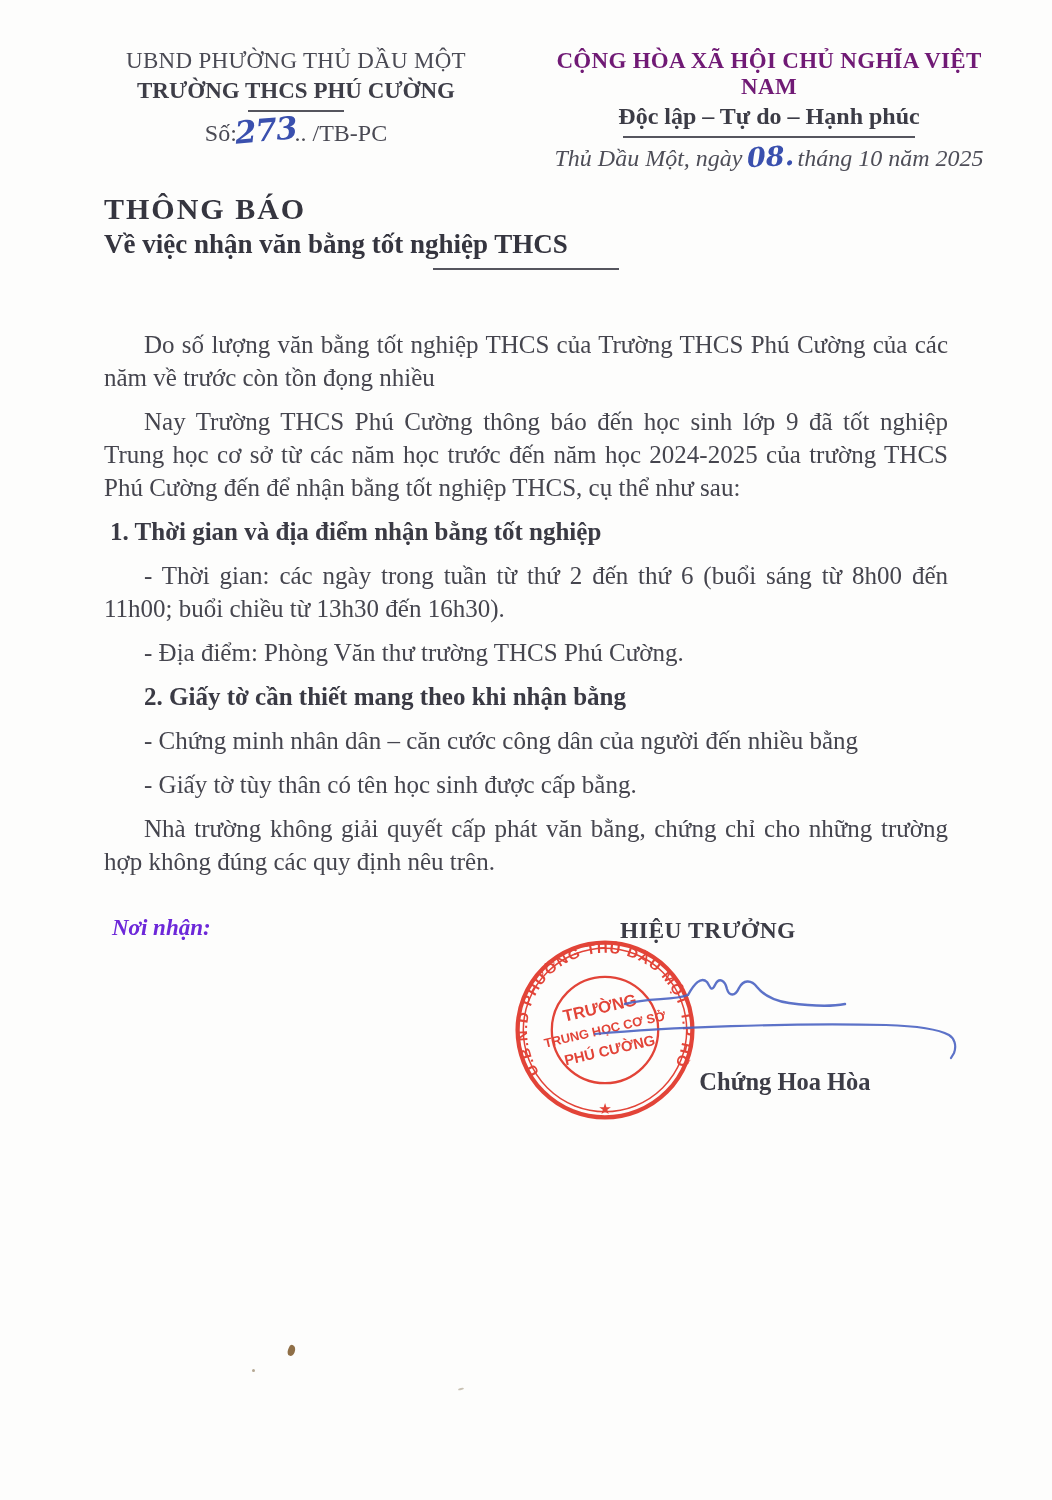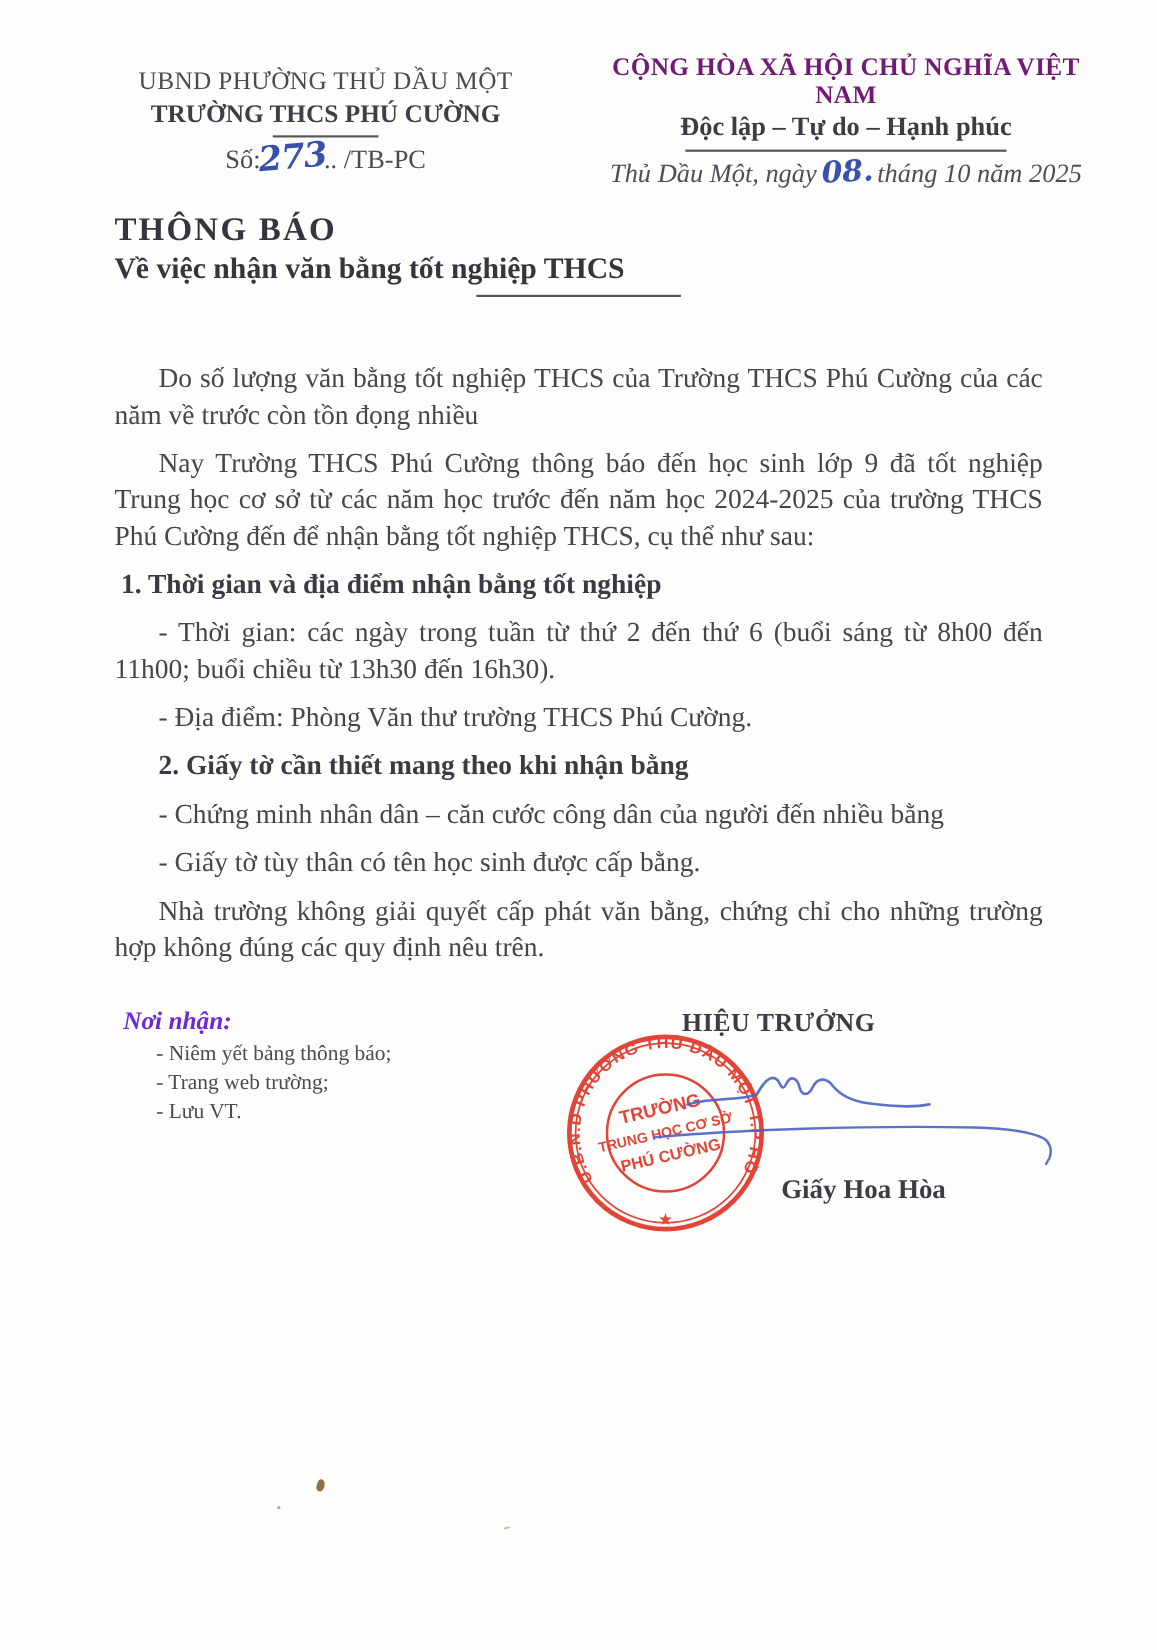--- a/index.html
+++ b/index.html
@@ -8,21 +8,21 @@
     width:1052px; height:1500px;
     margin:0 auto;
     background:#fdfdfc;
     font-family:"Liberation Serif", serif;
     color:#43434c;
     box-sizing:border-box;
     padding:48px 104px 0 104px;
     overflow:hidden;
   }
   
-  .header { display:flex; justify-content:space-between; align-items:center; }
+  .header { display:flex; justify-content:space-between; align-items:flex-start; }
   .h-left  { width:392px; text-align:center; flex:none; margin-left:-4px; }
   .h-right { width:486px; text-align:center; flex:none; margin-right:-64px; }
   .h-line1 { font-size:23px; letter-spacing:.3px; color:#4a4a54; }
   .h-left .h-line2 { font-size:23px; font-weight:bold; color:#3e3e48; margin-top:4px; }
   .h-right .h-line1 { font-weight:bold; font-size:23px; color:#701a75; }
   .h-right .h-line2 { font-weight:bold; font-size:24px; color:#3c3c46; margin-top:3px; }
   .rule { height:2px; background:#55555e; margin:6px auto 0 auto; }
   .rule-left { width:96px; }
   .rule-right { width:292px; }
   .num-line { margin-top:8px; font-size:24px; color:#4a4a54; white-space:nowrap; }
@@ -107,25 +107,20 @@
     <p class="para heading indent">2. Giấy tờ cần thiết mang theo khi nhận bằng</p>
     <p class="para indent">- Chứng minh nhân dân – căn cước công dân của người đến nhiều bằng</p>
     <p class="para indent">- Giấy tờ tùy thân có tên học sinh được cấp bằng.</p>
     <p class="para indent">Nhà trường không giải quyết cấp phát văn bằng, chứng chỉ cho những trường hợp không đúng các quy định nêu trên.</p>
   </div>
 
   <div class="footer">
 
     <div class="recipients">
       <div class="recipients-label">Nơi nhận:</div>
-      <div class="recipients-list">
-        <div>- Niêm yết bảng thông báo;</div>
-        <div>- Trang web trường;</div>
-        <div>- Lưu VT.</div>
-      </div>
     </div>
 
     <div class="signer-title">HIỆU TRƯỞNG</div>
 
     <svg class="stamp-svg" viewBox="0 0 200 200">
       <circle cx="100" cy="100" r="92" fill="none" stroke="#e03528" stroke-width="4.5"></circle>
       <circle cx="100" cy="100" r="86" fill="none" stroke="#e03528" stroke-width="1.6"></circle>
       <circle cx="100" cy="100" r="56" fill="none" stroke="#e03528" stroke-width="2.4"></circle>
       <defs>
         <path id="ringArc" d="M 31,145 A 82,82 0 1 1 169,145" fill="none"></path>
@@ -141,20 +136,20 @@
       </g>
     </svg>
 
     <svg class="sig-svg" viewBox="0 0 375 100">
       <path d="M 37,31 C 62,24 84,28 100,22 C 106,11 113,3 119,9 C 122,13 123,20 127,12
                C 131,4 137,7 139,16 C 141,23 147,24 151,15 C 155,7 163,6 169,14
                C 173,19 181,27 201,30 C 223,33 242,34 257,31" fill="none" stroke="#4a63c2" stroke-width="2.4" stroke-linecap="round" opacity="0.9"></path>
       <path d="M 7,61 C 80,54 200,50 298,52 C 330,53 350,56 361,62 C 366,65 369,72 366,80 L 363,85" fill="none" stroke="#4a63c2" stroke-width="2.2" stroke-linecap="round" opacity="0.9"></path>
     </svg>
 
-    <div class="signer-name">Giấy Hoa Hòa</div>
+    <div class="signer-name">Chứng Hoa Hòa</div>
   </div>
 
   <div class="speck speck-1"></div>
   <div class="speck speck-2"></div>
   <div class="speck speck-3"></div>
 
 </div>
 
 </body></html>

